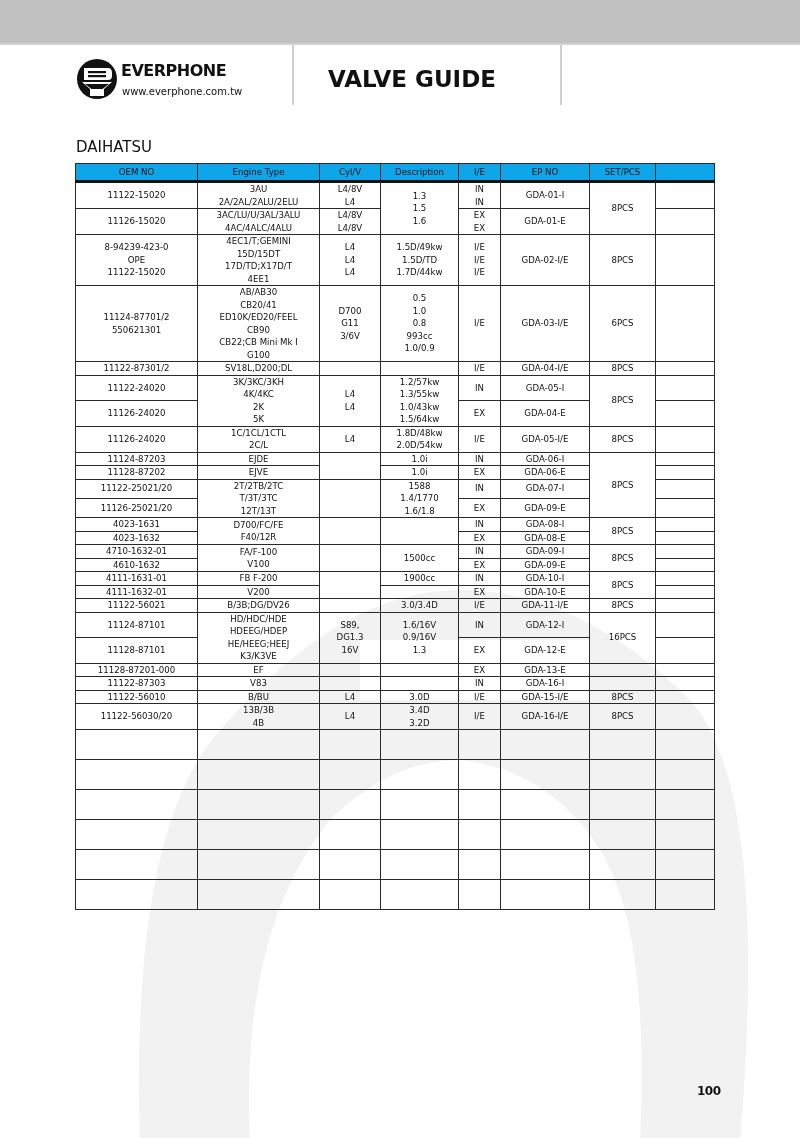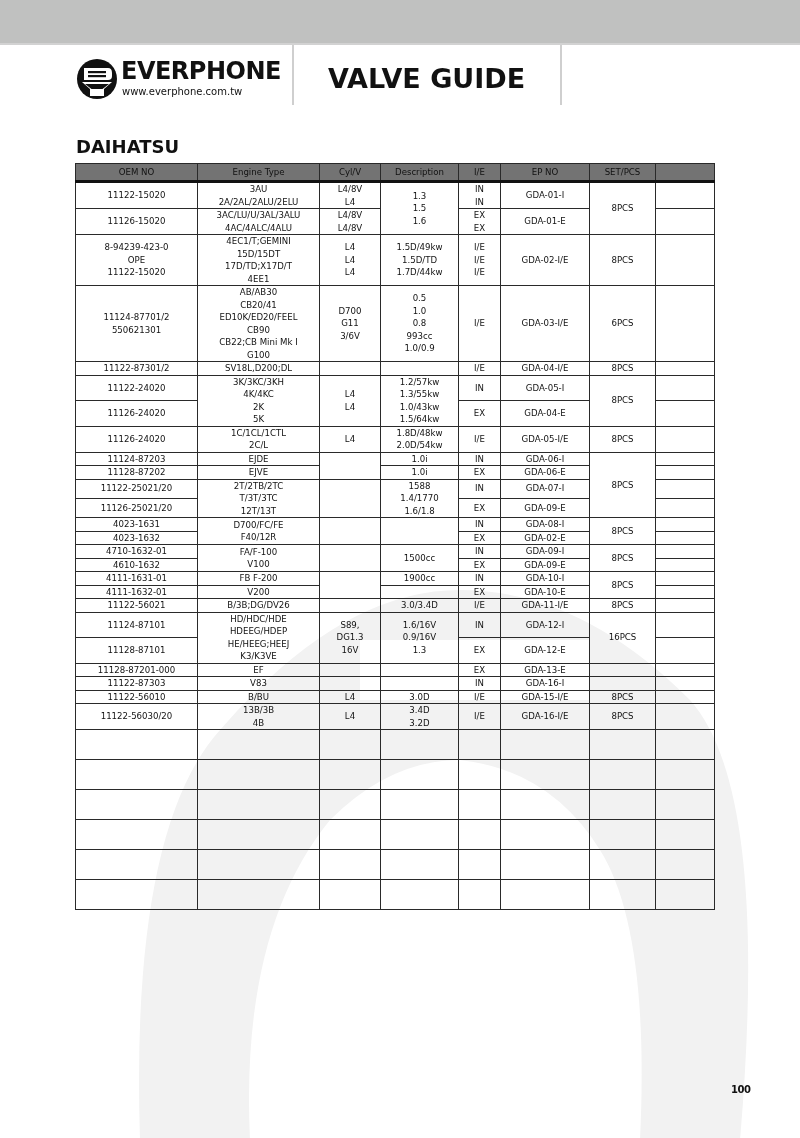--- a/index.html
+++ b/index.html
@@ -1,32 +1,32 @@
 <!DOCTYPE html>
 <html><head>
 <meta charset="utf-8">
 <style>
   html,body{margin:0;padding:0;}
   body{width:800px;height:1138px;position:relative;background:#fff;overflow:hidden;font-family:"DejaVu Sans",sans-serif;color:#111;}
   .topbar{position:absolute;left:0;top:0;width:800px;height:43px;background:#c0c1c0;border-bottom:2px solid #d2d2d2;}
   .vdiv{position:absolute;top:45px;width:2px;height:60px;background:#cfcfcf;}
   .logo{position:absolute;left:76px;top:58px;width:42px;height:42px;}
-  .brand{position:absolute;left:121px;top:58px;font-family:"DejaVu Sans",sans-serif;font-weight:bold;font-size:24px;letter-spacing:-0.5px;line-height:26px;}
+  .brand{position:absolute;left:121px;top:58px;font-family:"DejaVu Sans",sans-serif;font-weight:bold;font-size:16px;letter-spacing:-0.5px;line-height:26px;}
   .url{position:absolute;left:122px;top:84px;font-size:10px;line-height:16px;}
-  .title{position:absolute;left:328px;top:62px;font-weight:bold;font-size:27px;letter-spacing:0px;line-height:34px;}
-  .section{position:absolute;left:76px;top:137px;font-weight:bold;font-size:18px;line-height:20px;}
+  .title{position:absolute;left:328px;top:62px;font-weight:bold;font-size:23px;letter-spacing:0px;line-height:34px;}
+  .section{position:absolute;left:76px;top:137px;font-weight:normal;font-size:15px;line-height:20px;}
   .watermark{position:absolute;left:130px;top:580px;width:620px;height:560px;pointer-events:none;}
   table.grid{position:absolute;left:75px;top:163px;width:639px;border-collapse:collapse;table-layout:fixed;font-size:8.6px;}
   table.grid th,table.grid td{border:1.5px solid #2a2a2a;text-align:center;vertical-align:middle;padding:0;line-height:12.5px;}
-  table.grid th{background:#737373;font-weight:normal;height:16px;font-size:8.6px;}
+  table.grid th{background:#0ea5e9;font-weight:normal;height:16px;font-size:8.6px;}
   table.grid thead tr{border-bottom:3px solid #111;}
   table.grid td{background:transparent;}
   table.grid td .ln{display:block;}
   table.grid tr.blank td{height:29px;}
-  .pageno{position:absolute;left:697px;top:1084px;font-weight:bold;font-size:10px;letter-spacing:-0.5px;margin-left:34px;}
+  .pageno{position:absolute;left:697px;top:1084px;font-weight:bold;font-size:12px;letter-spacing:-0.5px;}
 </style>
 </head>
 <body>
 
 <div class="topbar"></div>
 <div class="vdiv" style="left:292px;"></div>
 <div class="vdiv" style="left:560px;"></div>
 
 <svg class="logo" viewBox="0 0 42 42">
   <circle cx="21" cy="21" r="20" fill="#111"></circle>
@@ -417,21 +417,21 @@
         </td>
       </tr>
       <tr>
         <td>
           <span class="ln">4023-1632</span>
         </td>
         <td>
           <span class="ln">EX</span>
         </td>
         <td>
-          <span class="ln">GDA-02-E</span>
+          <span class="ln">GDA-08-E</span>
         </td>
         <td>
           <span class="ln">&nbsp;</span>
         </td>
       </tr>
       <tr>
         <td>
           <span class="ln">4710-1632-01</span>
         </td>
         <td rowspan="2">

